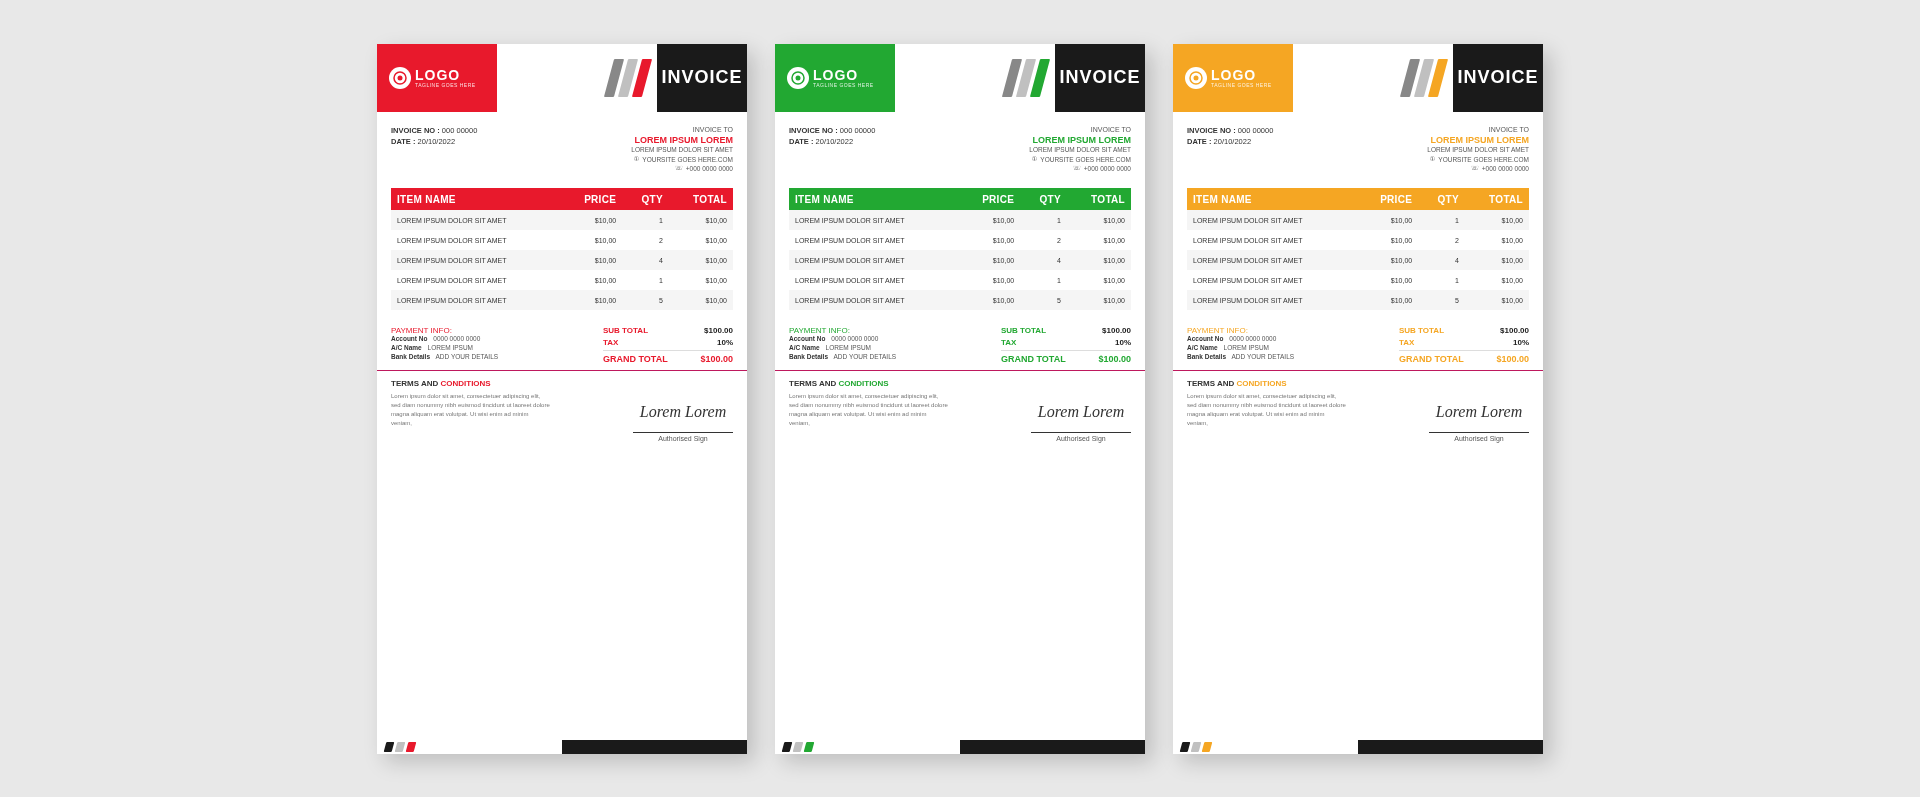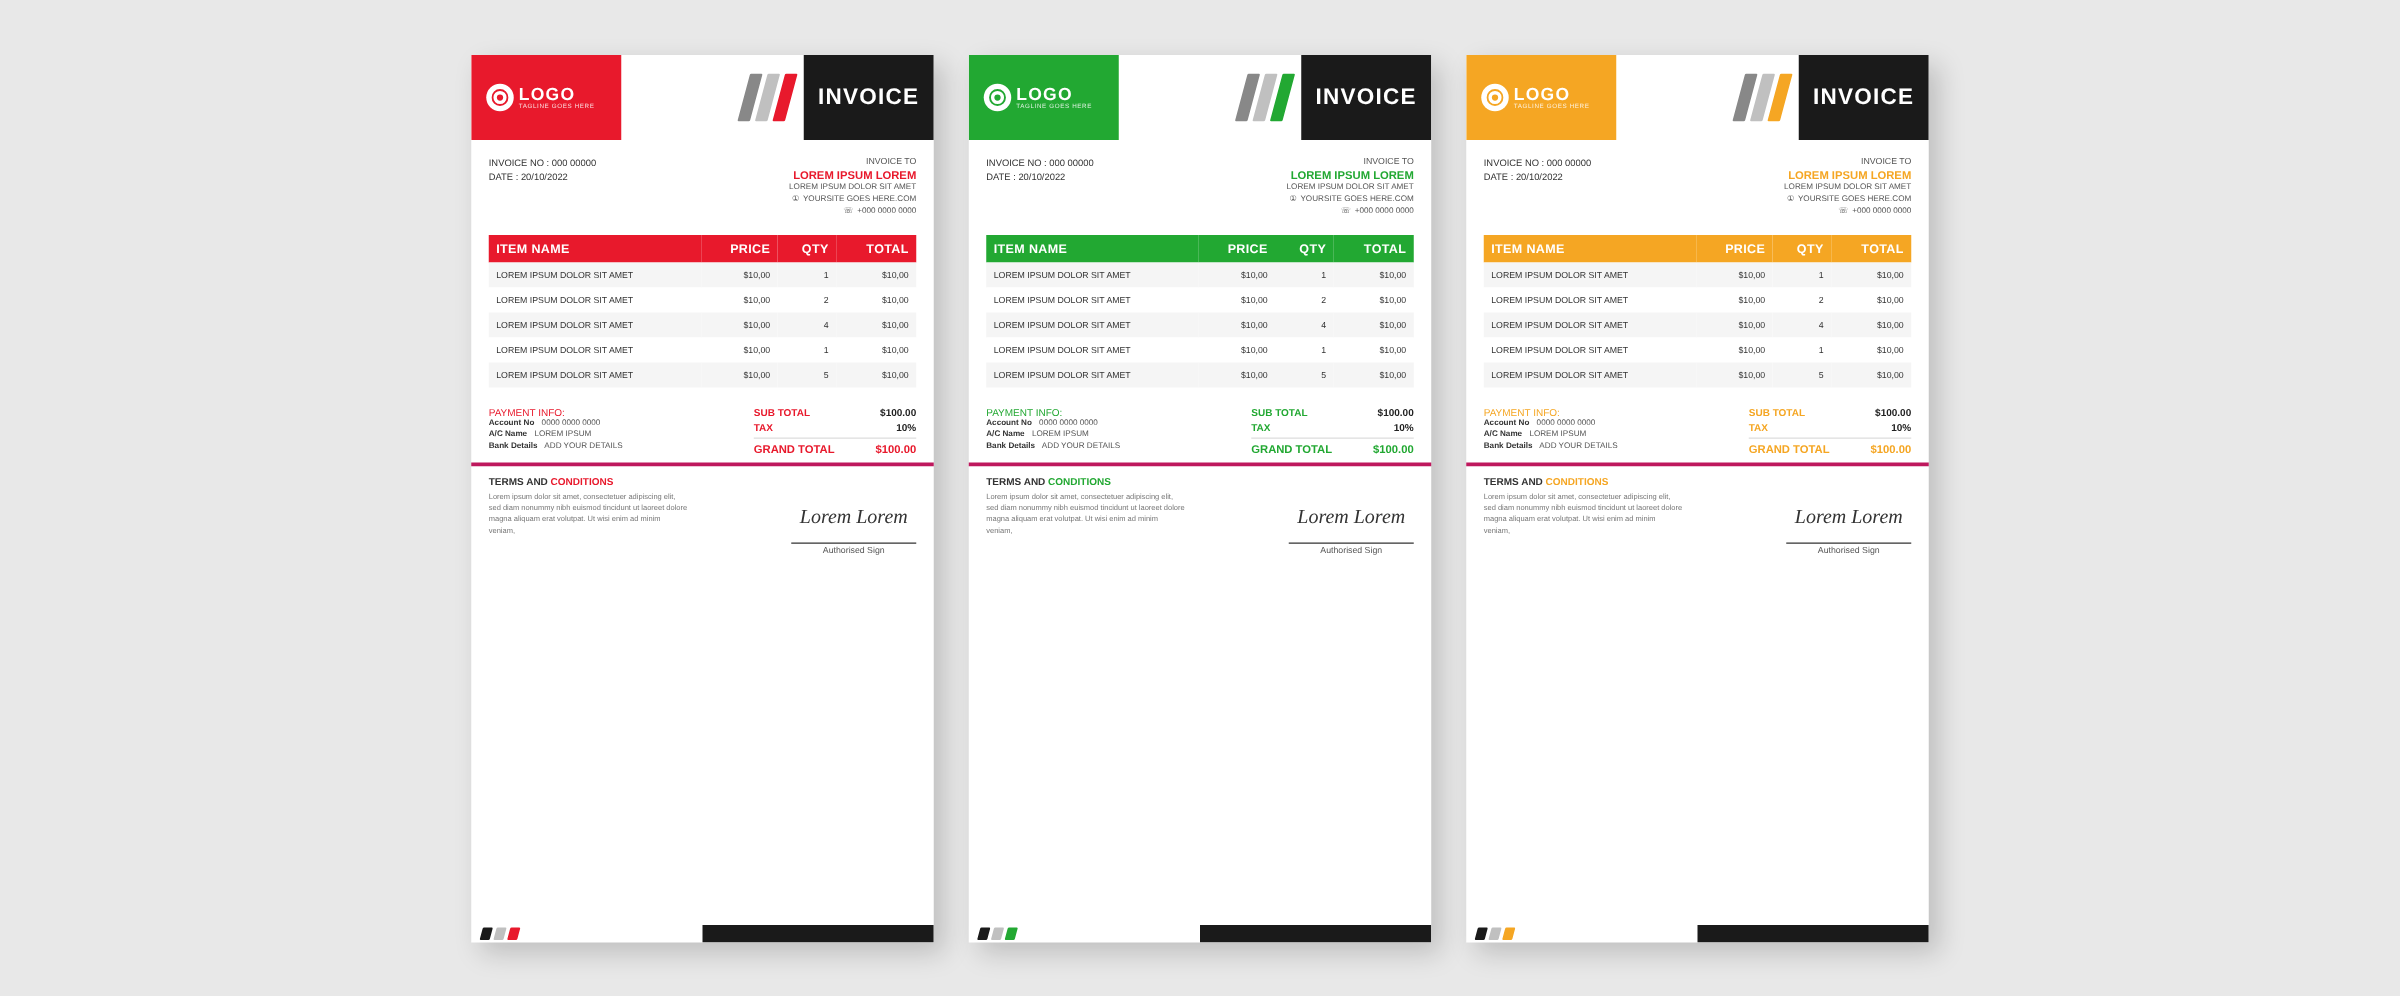--- a/index.html
+++ b/index.html
@@ -85,21 +85,21 @@
       gap: 4px;
     }
     .stripe {
       height: 38px;
       width: 10px;
       transform: skewX(-15deg);
       border-radius: 1px;
     }
     .header-right-block {
       background: #1a1a1a;
-      width: 104px;
+      width: 90px;
       display: flex;
       align-items: center;
       justify-content: center;
     }
     .invoice-title {
       color: white;
       font-size: 18px;
       font-weight: 900;
       letter-spacing: 1px;
     }
@@ -110,21 +110,21 @@
       justify-content: space-between;
       padding: 14px 14px 8px 14px;
       border-bottom: none;
     }
     .meta-left .meta-line {
       font-size: 7.5px;
       color: #333;
       margin-bottom: 2px;
     }
     .meta-left .meta-label {
-      font-weight: normal;
+      font-weight: bold;
       color: #333;
     }
     .meta-right {
       text-align: right;
     }
     .meta-right .invoice-to-label {
       font-size: 7px;
       color: #555;
       margin-bottom: 2px;
     }
@@ -229,21 +229,21 @@
       font-weight: 900;
     }
     .grand-total-row .gtv {
       font-size: 9px;
       font-weight: 900;
     }
 
     
     .terms-section {
       padding: 8px 14px 6px 14px;
-      border-top: 3px solid #be185d;
+      border-top: 1px solid #be185d;
     }
     .terms-header {
       font-size: 8px;
       font-weight: bold;
       color: #333;
       margin-bottom: 4px;
     }
     .terms-text {
       font-size: 6px;
       color: #777;

